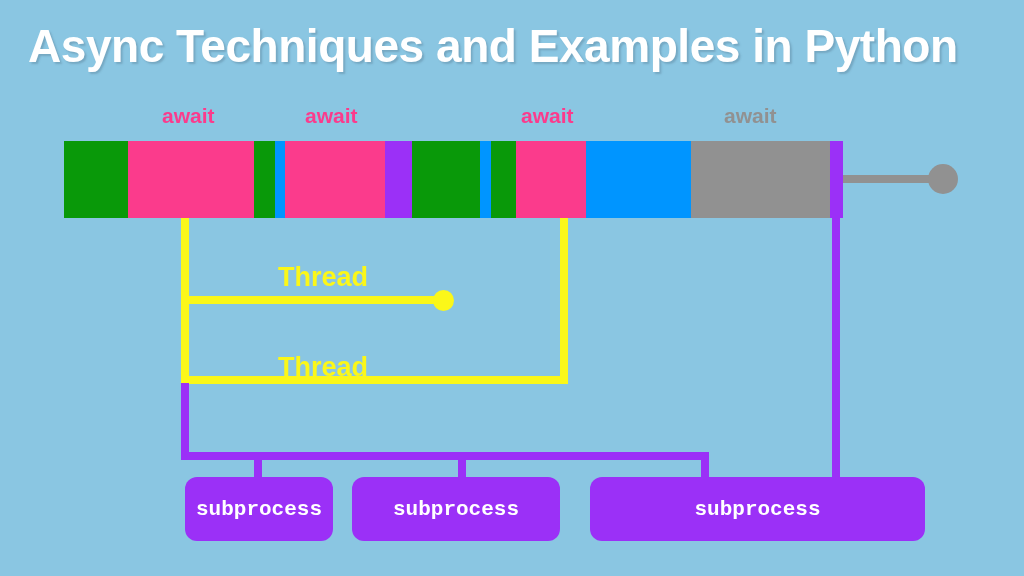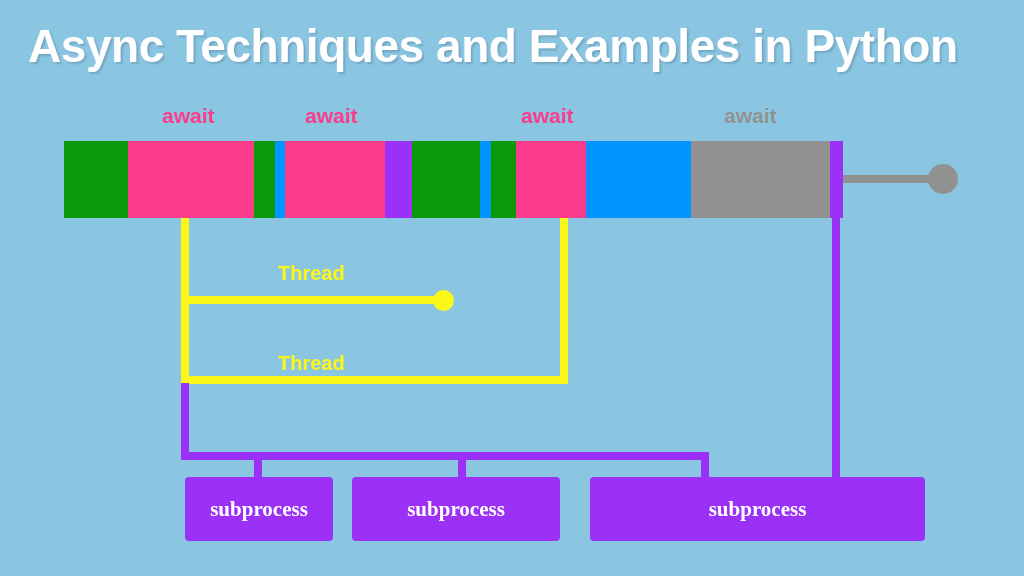--- a/index.html
+++ b/index.html
@@ -77,48 +77,48 @@
 
   
   .vline, .hline { position: absolute; }
 
   .y { background: #fbf719; }
   .p { background: #9b30f7; }
 
   
   .thread-label {
     position: absolute;
-    font-size: 20px;
+    font-size: 27px;
     font-weight: bold;
     color: #fbf719;
     white-space: nowrap;
     font-family: "Liberation Sans", sans-serif;
   }
   #thread-dot {
     position: absolute;
     left: 433px;
     top: 290px;
     width: 21px;
     height: 21px;
     border-radius: 50%;
     background: #fbf719;
   }
 
   
   .subprocess-box {
     position: absolute;
     background: #9b30f7;
-    border-radius: 4px;
+    border-radius: 12px;
     color: #ffffff;
     font-size: 21px;
     font-weight: bold;
     display: flex;
     align-items: center;
     justify-content: center;
-    font-family: Liberation Serif, serif;
+    font-family: Liberation Mono, monospace;
   }
 </style>
 </head>
 <body style="background: rgb(138, 198, 226);">
 
 <div id="slide" style="background: rgb(138, 198, 226);">
 
   <div id="title">Async Techniques and Examples in Python</div>
 
   <div class="await-label" style="left: 162px; color: rgb(251, 59, 140);">await</div>

